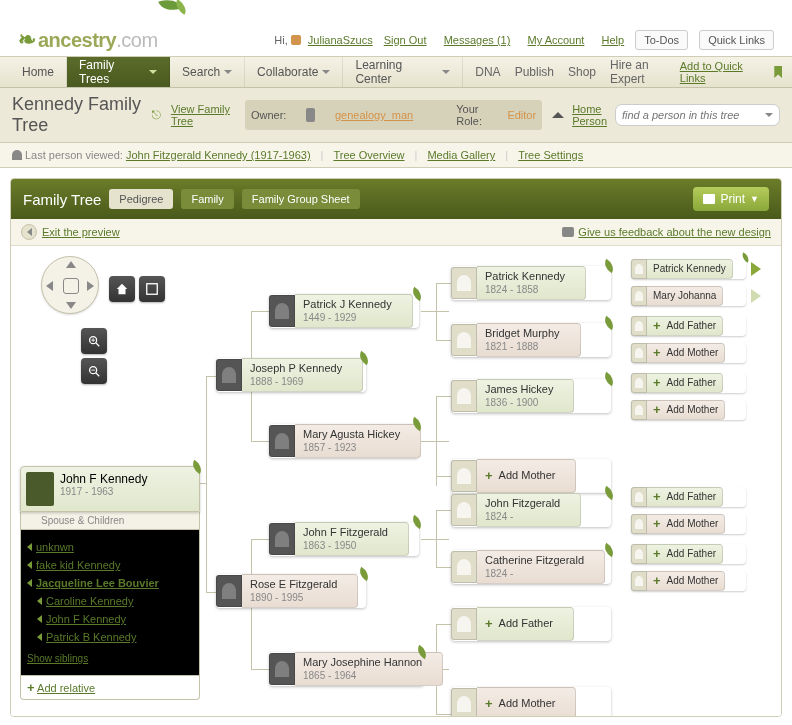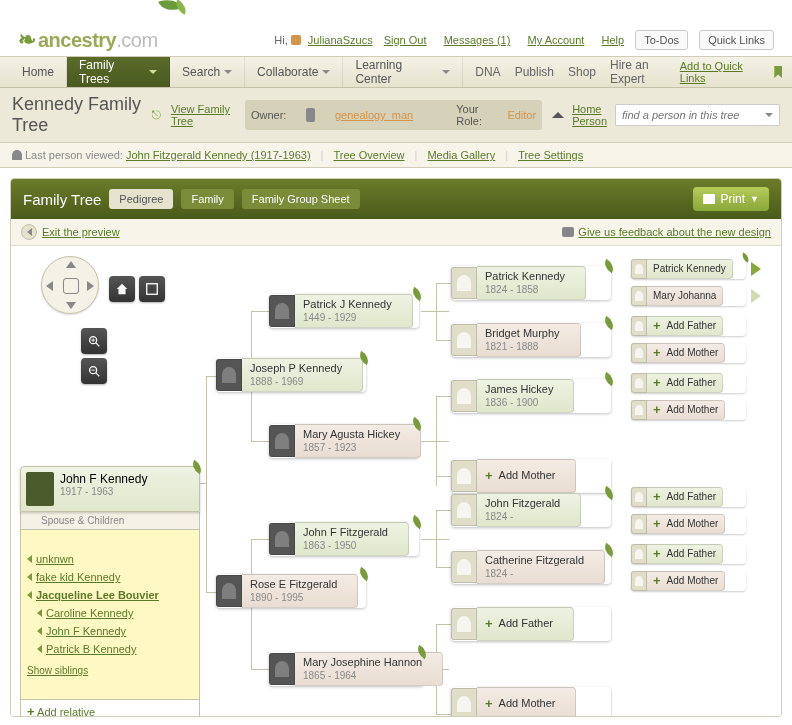--- a/index.html
+++ b/index.html
@@ -31,21 +31,21 @@
 .bookmark { width: 8px; height: 12px; background: #7a9b3a; clip-path: polygon(0 0,100% 0,100% 100%,50% 70%,0 100%); }
 
 
 .treebar { background: #ece9d8; border-bottom: 1px solid #d0cdb6; padding: 6px 12px; display: flex; align-items: center; gap: 10px; }
 .tree-title { font-size: 18px; color: #555; font-weight: normal; }
 .pill { display: inline-flex; align-items: center; gap: 20px; background: #d6d2b9; border-radius: 3px; padding: 3px 6px; font-size: 11px; color: #555; }
 .pill .avatar { width: 14px; height: 14px; background: #888; border-radius: 2px; }
 .role-editor { color: #d4934a; }
 .treebar .right { margin-left: auto; display: flex; align-items: center; gap: 8px; }
 .home-icon { width: 0; height: 0; border-left: 6px solid transparent; border-right: 6px solid transparent; border-bottom: 6px solid #555; position: relative; }
-.search-tree { width: 165px; height: 22px; border: 1px solid #ccc; border-radius: 1px; padding: 0 18px 0 6px; font-style: italic; color: #aaa; font-size: 11px; position: relative; }
+.search-tree { width: 165px; height: 22px; border: 1px solid #ccc; border-radius: 7px; padding: 0 18px 0 6px; font-style: italic; color: #aaa; font-size: 11px; position: relative; }
 .search-wrap { position: relative; }
 .search-wrap::after { content: ""; position: absolute; right: 7px; top: 9px; border-left: 4px solid transparent; border-right: 4px solid transparent; border-top: 4px solid #888; }
 
 
 .crumbbar { background: #f7f5ea; border-bottom: 1px solid #d0cdb6; padding: 6px 12px; font-size: 11px; color: #888; display: flex; align-items: center; gap: 10px; }
 .crumbbar .sep { color: #ccc; }
 .person-icon { display: inline-block; width: 10px; height: 10px; border-radius: 50% 50% 0 0; background: #888; vertical-align: -1px; margin-right: 3px; }
 
 
 .main-wrap { padding: 10px; }
@@ -102,21 +102,21 @@
 
 .line { position: absolute; background: #c5c2aa; }
 .h { height: 1px; }
 .v { width: 1px; }
 
 
 .focus { position: absolute; left: 9px; top: 220px; width: 180px; }
 .focus-card { border: 1px solid #c5c2aa; border-radius: 4px 4px 0 0; background: linear-gradient(#eef2e2,#e0e7cc); padding: 5px; display: flex; gap: 6px; position: relative; box-shadow: 0 1px 3px rgba(0,0,0,0.2); }
 .focus-card .photo { width: 28px; height: 34px; background: #4a5a2a; border-radius: 2px; }
 .focus .hdr { background: #f4f2e6; border: 1px solid #c5c2aa; border-top: none; padding: 3px 20px; font-size: 10px; color: #888; }
-.focus .list { border: 1px solid #c5c2aa; border-top: none; background: #fef9c3; padding: 20px 6px; font-size: 11px; }
+.focus .list { border: 1px solid #c5c2aa; border-top: none; background: #000000; padding: 8px 6px; font-size: 11px; }
 .focus .list .row { padding: 3px 0; display: flex; align-items: center; gap: 4px; }
 .tri { width: 0; height: 0; border-top: 4px solid transparent; border-bottom: 4px solid transparent; border-right: 5px solid #7a9b3a; }
 .focus .foot { border: 1px solid #c5c2aa; border-top: none; background: #fff; padding: 4px 6px; font-size: 11px; border-radius: 0 0 4px 4px; }
 
 
 .scroll-arr { position: absolute; width: 10px; height: 14px; background: #8aa83a; cursor: pointer; }
 .scroll-arr.r { clip-path: polygon(0 0,100% 50%,0 100%); }
 </style>
 </head>
 <body>

